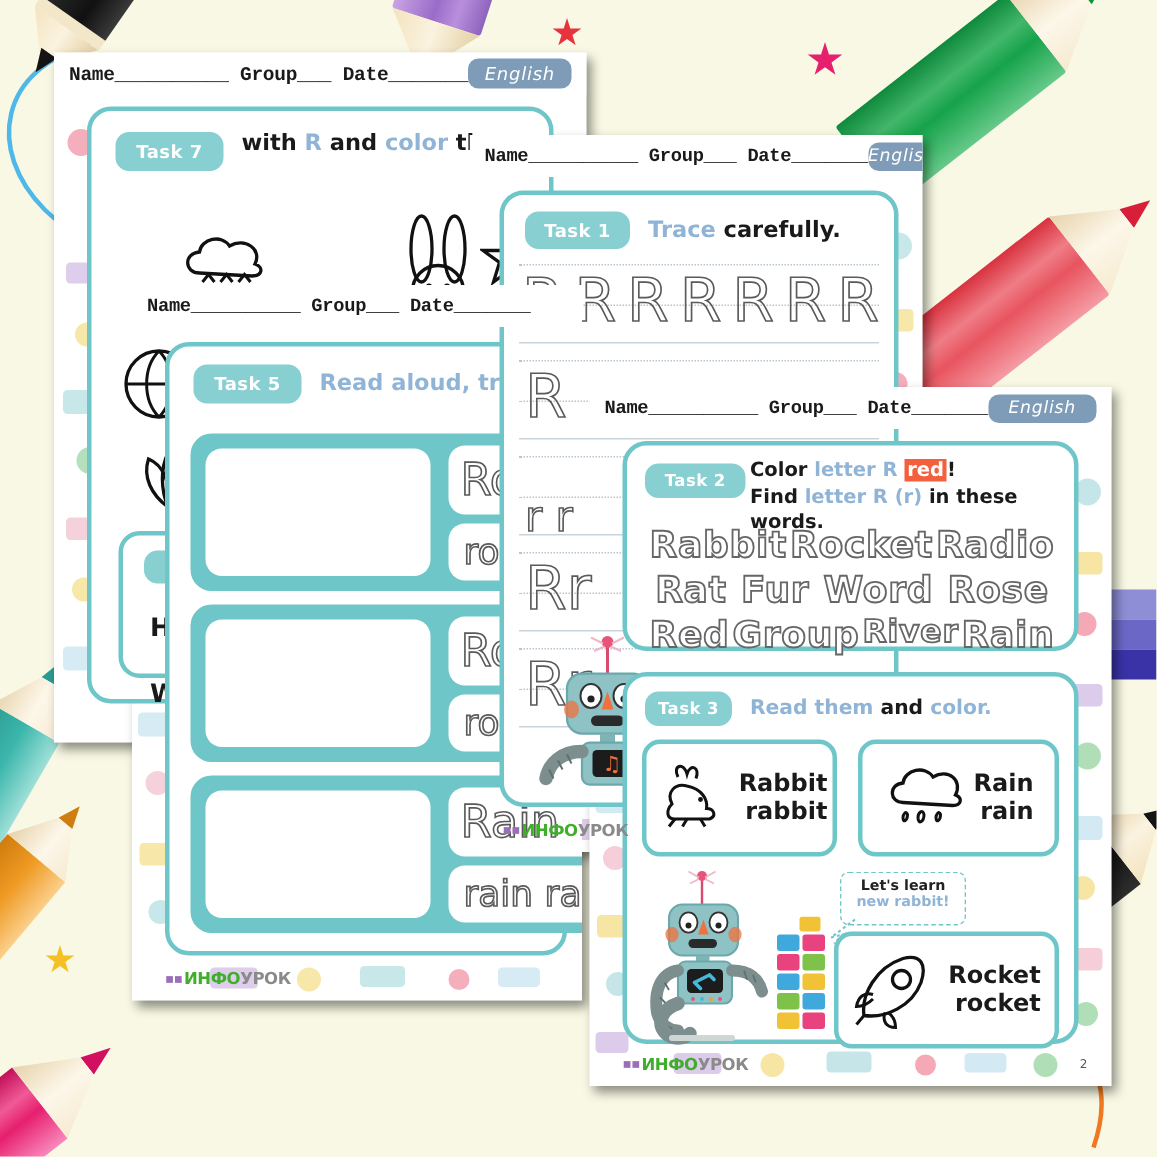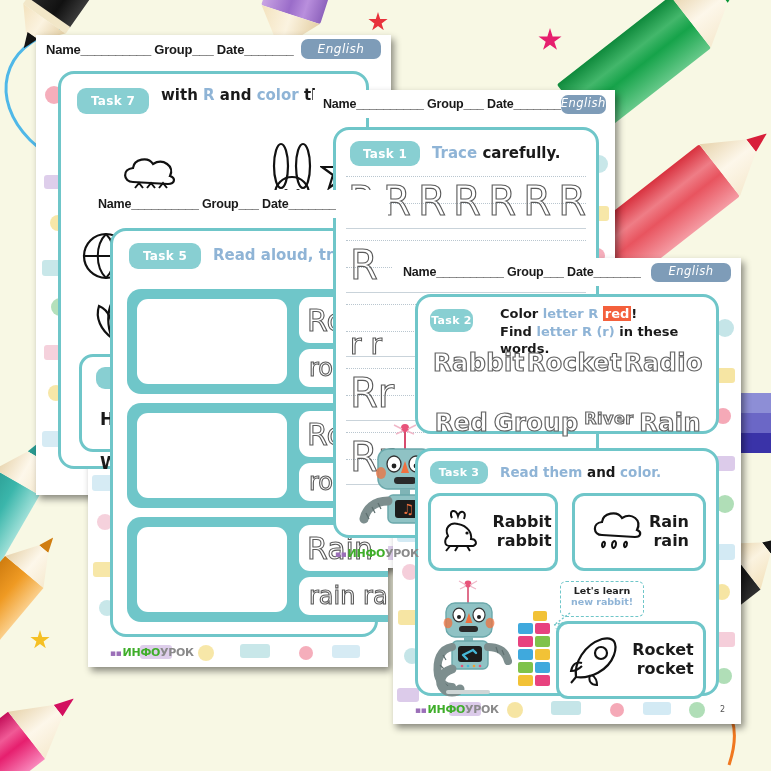--- a/index.html
+++ b/index.html
@@ -29,21 +29,21 @@
   .sheet-inner { position:absolute; inset:0; overflow:hidden; }
 
   .hdr {
     position:absolute; left:0; right:0; top:0;
     display:flex; align-items:center;
     padding:0 10px;
     background:#fff;
     z-index:4;
   }
   .hdr .fields {
-    font-family:Liberation Sans, sans-serif;
+    font-family:Liberation Mono, monospace;
     font-weight:bold; color:#1a1a1a;
     white-space:nowrap;
     letter-spacing:-.2px;
   }
   .eng-badge {
     margin-left:auto;
     background:#7e9cb8; color:#fff;
     border-radius:7px;
     text-align:center;
     font-style:italic;
@@ -555,37 +555,43 @@
         <span>Name</span><span>__________</span>
         <span>Group</span><span>___</span>
         <span>Date</span><span>_______</span>
       </span>
       <div class="eng-badge" style="width:80px;height:19px;font-size:11.5px;">
         <span>English</span>
       </div>
     </div>
 
     <div class="frame" style="left:22px;top:36px;right:22px;height:140px;">
-      <div class="taskbadge" style="position:absolute;left:12px;top:12px;width:43px;height:23px;font-size:11px;">
+      <div class="taskbadge" style="position:absolute;left:12px;top:12px;width:67px;height:23px;font-size:11px;">
         <span>Task 2</span>
       </div>
       <div class="instr" style="position:absolute;left:82px;top:8px;right:6px;font-size:13px;line-height:1.35;">
         <div><span>Color </span><span class="lt">letter R </span><span class="red">red</span><span>!</span></div>
         <div><span>Find </span><span class="lt">letter R (r)</span><span> in these words.</span></div>
       </div>
 
       <div style="position:absolute;left:14px;right:12px;top:52px;display:flex;justify-content:space-around;">
         <span class="hword" style="font-size:24px;">Rabbit</span>
         <span class="hword" style="font-size:24px;">Rocket</span>
         <span class="hword" style="font-size:24px;">Radio</span>
       </div>
+      <div style="position:absolute;left:14px;right:12px;top:82px;display:flex;justify-content:space-around;">
+        <span class="hword" style="font-size:24px;">Rat</span>
+        <span class="hword" style="font-size:24px;">Fur</span>
+        <span class="hword" style="font-size:24px;">Word</span>
+        <span class="hword" style="font-size:24px;">Rose</span>
+      </div>
       <div style="position:absolute;left:14px;right:12px;top:112px;display:flex;justify-content:space-around;">
         <span class="hword" style="font-size:24px;">Red</span>
         <span class="hword" style="font-size:24px;">Group</span>
-        <span class="hword" style="font-size:16px;">River</span>
+        <span class="hword" style="font-size:21px;">River</span>
         <span class="hword" style="font-size:24px;">Rain</span>
       </div>
     </div>
 
     <div class="frame" style="left:22px;top:190px;right:22px;bottom:28px;">
       <div class="taskbadge" style="position:absolute;left:12px;top:10px;width:58px;height:23px;font-size:11px;">
         <span>Task 3</span>
       </div>
       <div class="instr" style="position:absolute;left:82px;top:13px;font-size:13.5px;">
         <span class="lt">Read them </span><span>and </span><span class="lt">color.</span>

